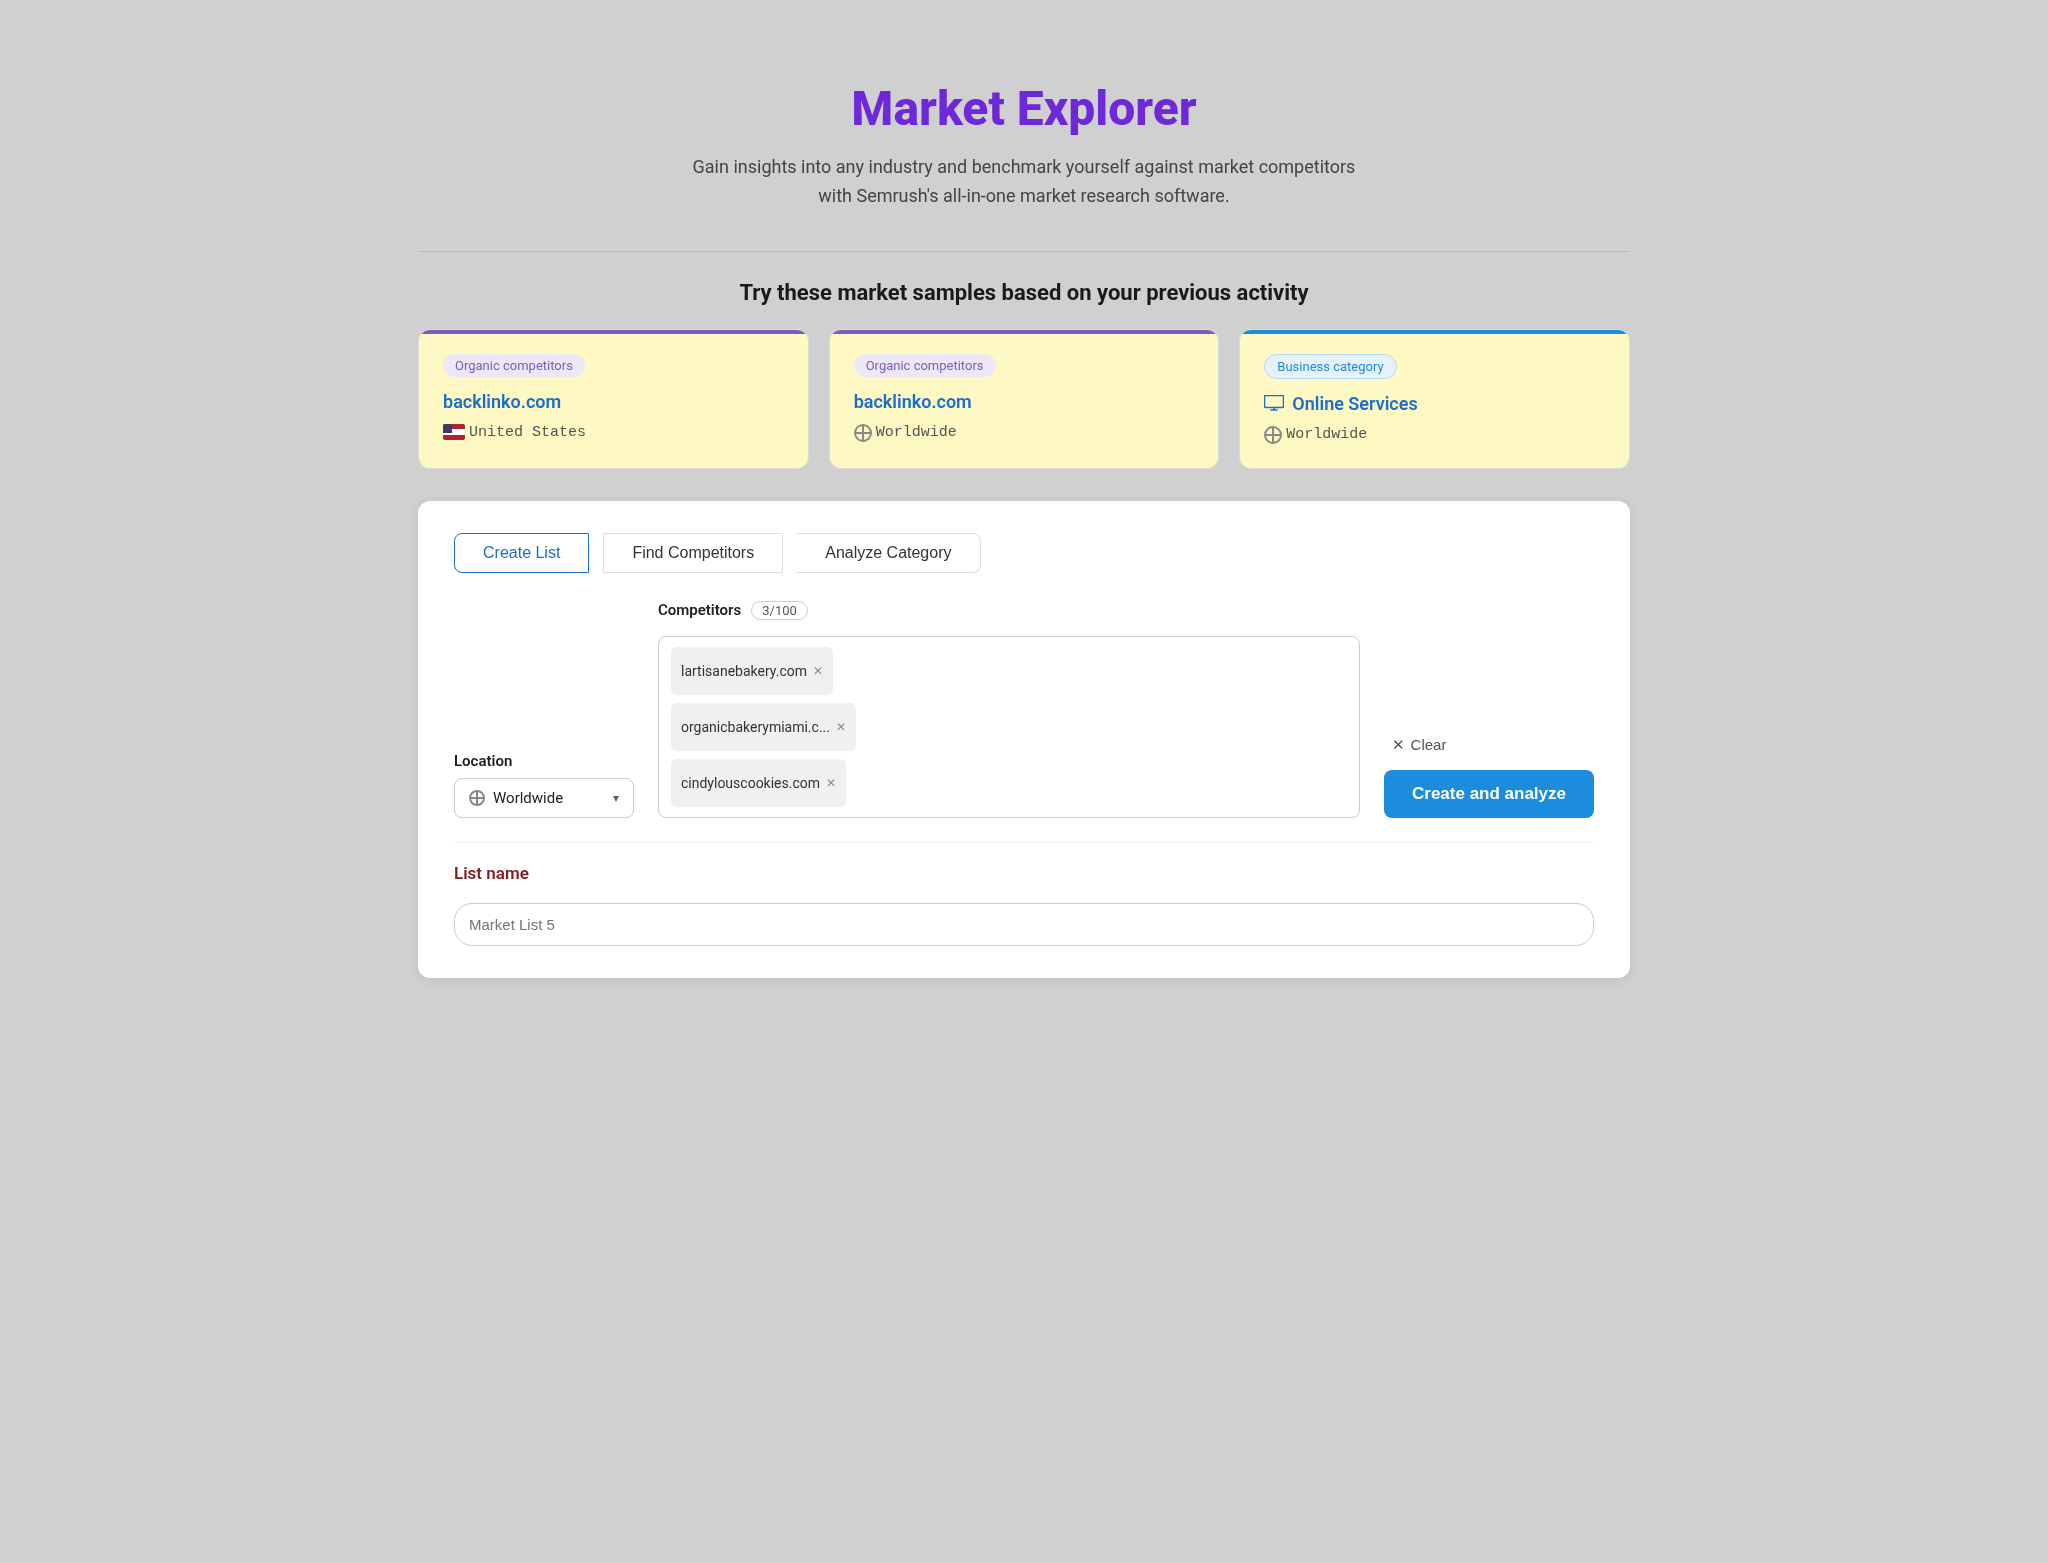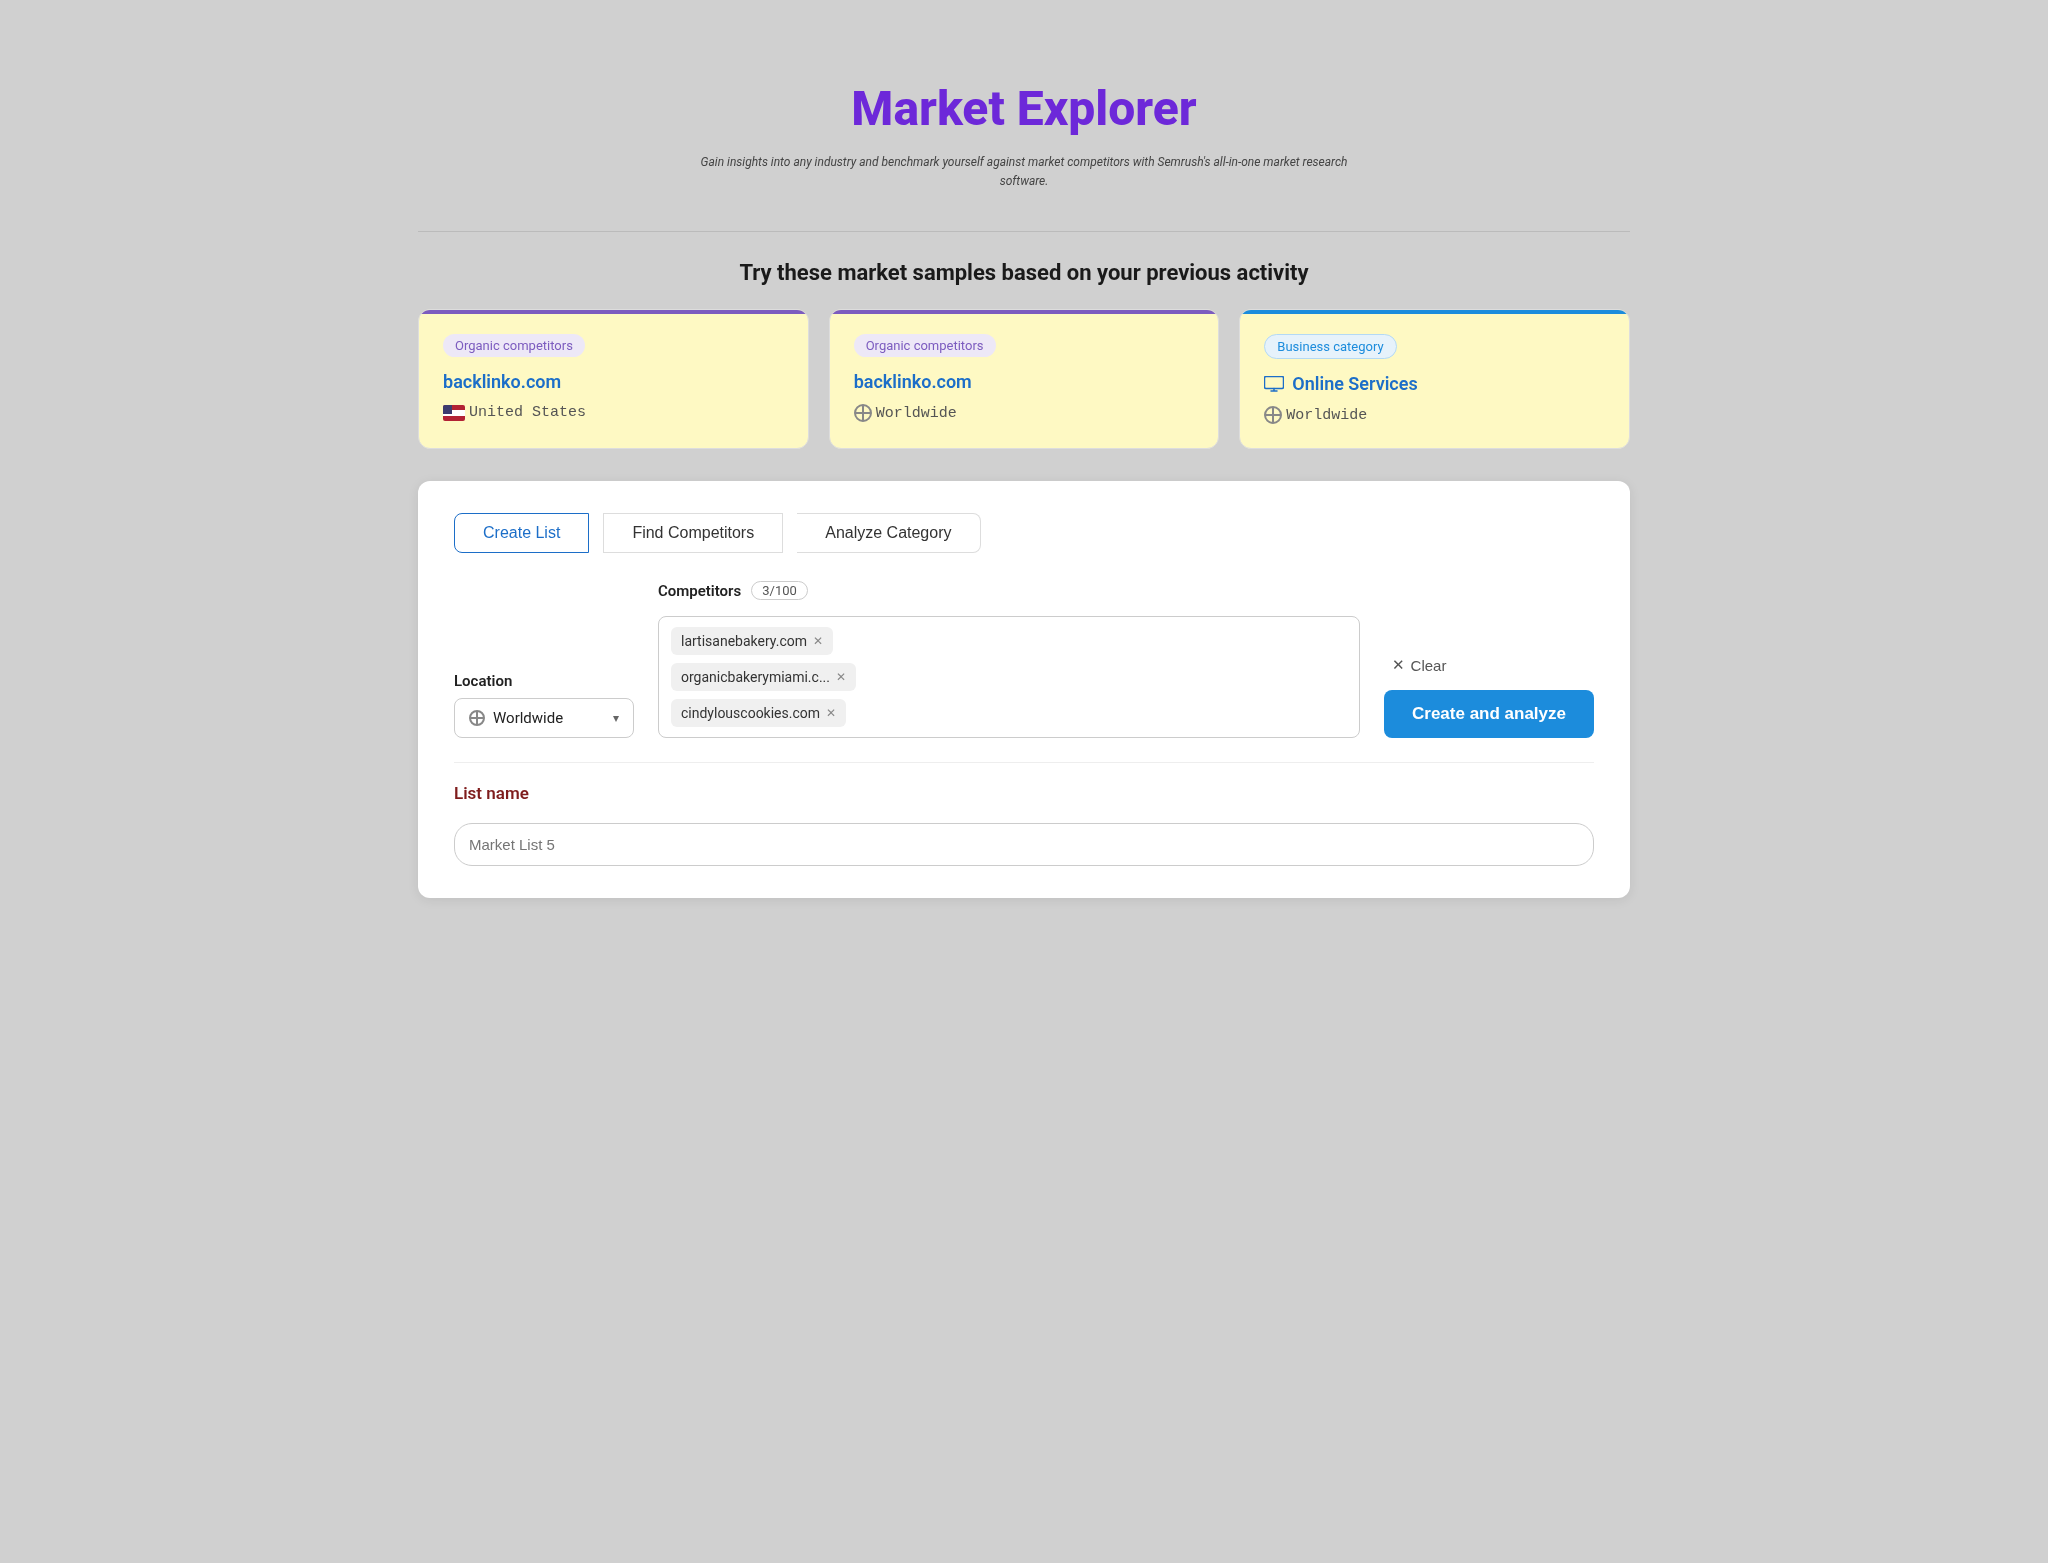--- a/index.html
+++ b/index.html
@@ -20,26 +20,25 @@
       text-align: center;
       padding: 40px 0 32px;
     }
     .hero-title {
       font-size: 48px;
       font-weight: 800;
       color: #6d28d9;
       margin-bottom: 16px;
     }
     .hero-subtitle {
-      font-size: 12px;
+      font-size: 18px;
       color: #444;
       max-width: 680px;
       margin: 0 auto;
       line-height: 1.6;
-      font-style: italic;
     }
 
     
     .divider {
       border: none;
       border-top: 1px solid #bbb;
       margin: 8px 0 28px;
     }
 
     
@@ -277,21 +276,21 @@
       gap: 8px;
       background: #fff;
     }
 
     .tag {
       display: inline-flex;
       align-items: center;
       gap: 6px;
       background: #f0f0f0;
       border-radius: 6px;
-      padding: 6px 10px;
+      padding: 16px 10px;
       font-size: 14px;
       color: #333;
       width: fit-content;
     }
     .tag-remove {
       cursor: pointer;
       color: #888;
       font-size: 12px;
       line-height: 1;
     }

